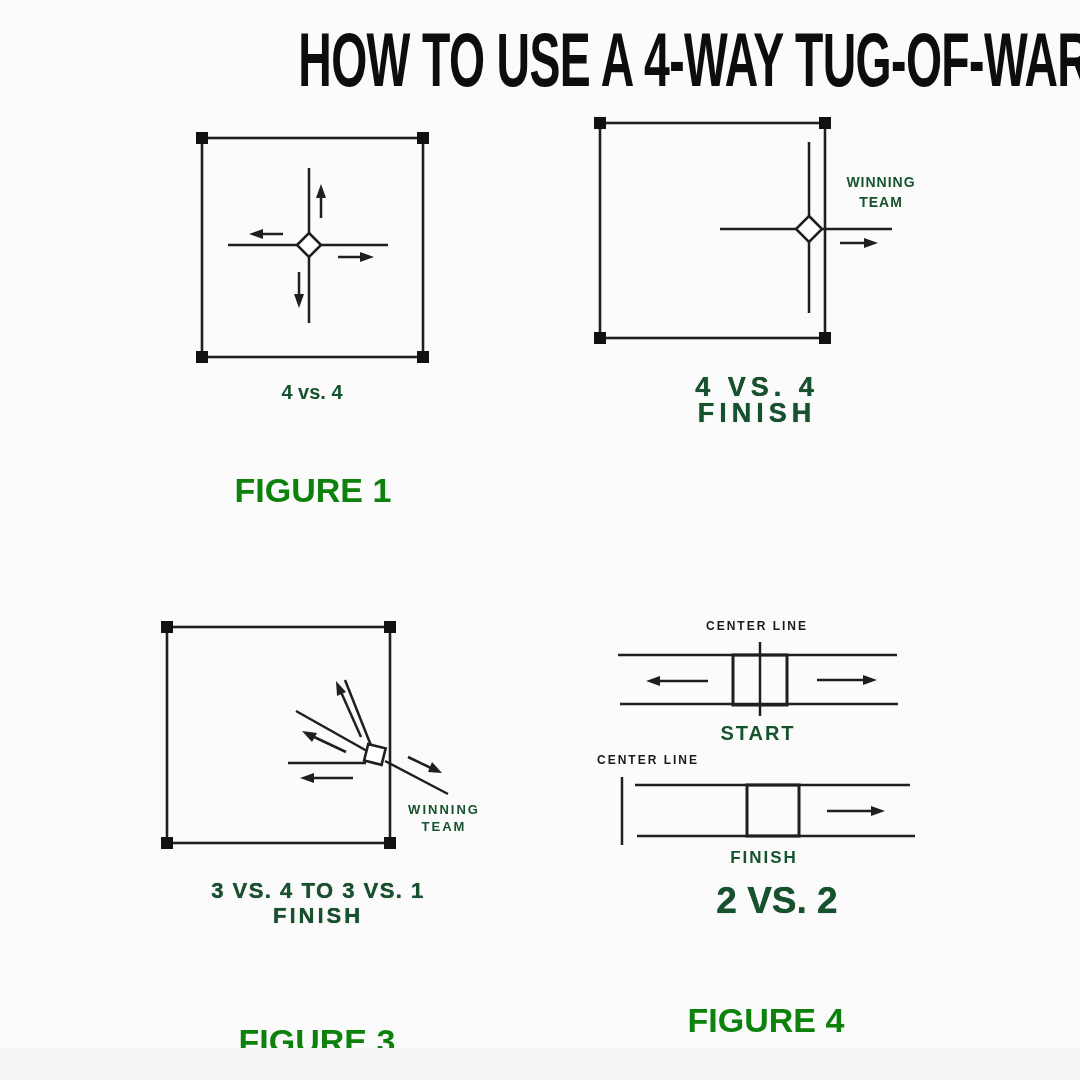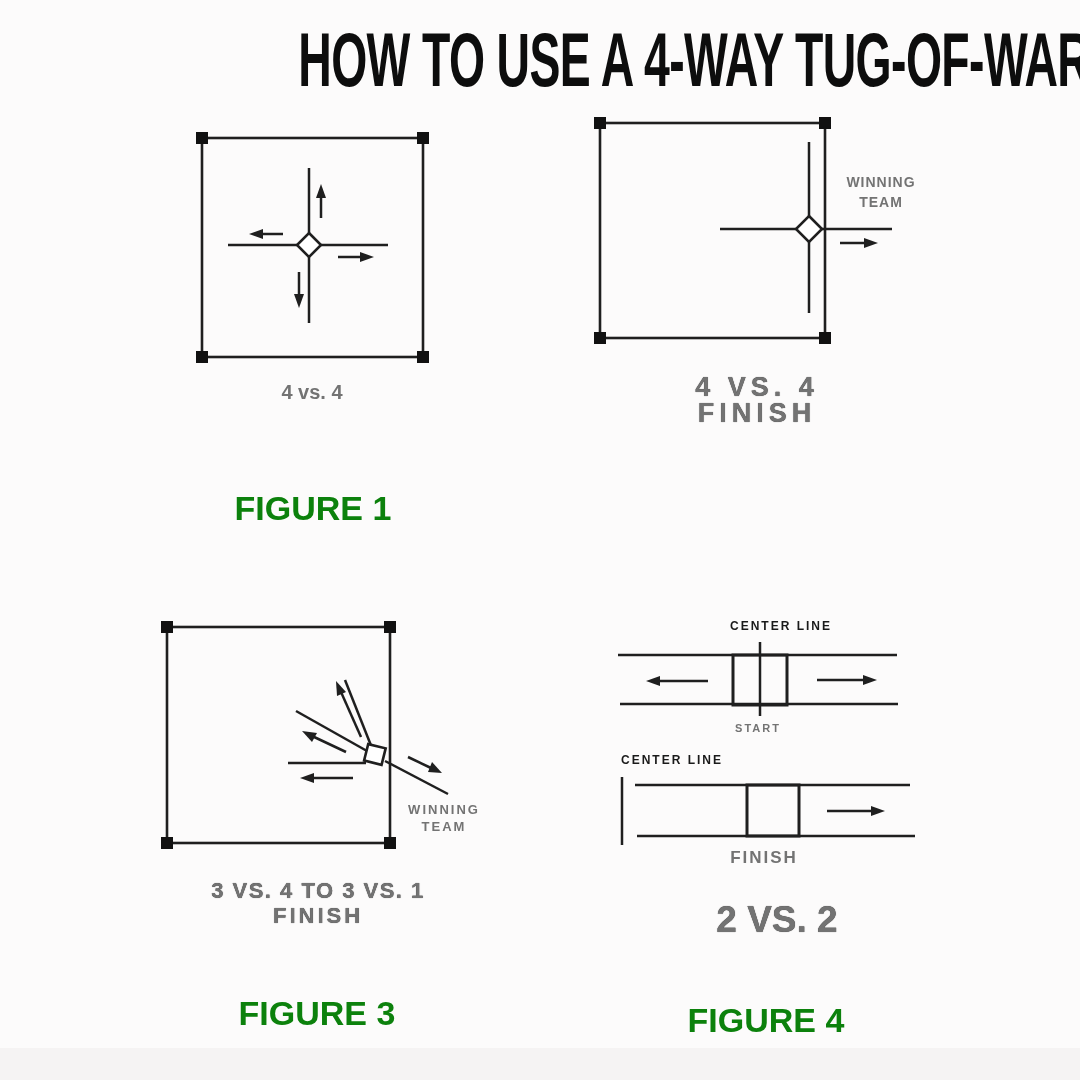--- a/index.html
+++ b/index.html
@@ -14,23 +14,23 @@
   #title-wrap{left:0;top:22px;width:1080px;text-align:center;white-space:nowrap;}
   #title{
     display:inline-block;font-size:76px;font-weight:bold;line-height:1.0;
     color:#0d0d0d;letter-spacing:-1px;
     transform:scaleX(0.61);transform-origin:50% 50%;
   }
   .fig-label{
     font-size:34px;font-weight:bold;color:#0c810c;white-space:nowrap;
     letter-spacing:0px;
   }
-  .cap{font-weight:bold;color:#737373;white-space:nowrap;}
+  .cap{font-weight:bold;color:#14532d;white-space:nowrap;}
   .heavy{text-shadow:0 0 0.7px #1a1a1a;}
-  .small-label{font-size:12px;font-weight:bold;letter-spacing:2px;white-space:nowrap;text-align:right;}
+  .small-label{font-size:12px;font-weight:bold;letter-spacing:2px;white-space:nowrap;}
   svg{position:absolute;overflow:visible;}
   .rope{stroke:#1f1f1f;stroke-width:2.5;fill:none;}
   .edge{stroke:#1f1f1f;stroke-width:2.6;fill:none;}
   .thick{stroke:#1f1f1f;stroke-width:3;fill:none;}
   .head{fill:#1f1f1f;stroke:none;}
   .marker{fill:#111;stroke:none;}
   .knot{fill:#ffffff;stroke:#1f1f1f;stroke-width:2.6;}
   #bottom-strip{left:0;top:1048px;width:1080px;height:32px;background:#f5f3f3;}
 </style>
 </head>
@@ -58,21 +58,21 @@
     <line class="rope" x1="283" y1="234" x2="261" y2="234"></line>
     <polygon class="head" points="249,234 263,229 263,239"></polygon>
 
     <line class="rope" x1="338" y1="257" x2="362" y2="257"></line>
     <polygon class="head" points="374,257 360,252 360,262"></polygon>
 
     <line class="rope" x1="299" y1="272" x2="299" y2="296"></line>
     <polygon class="head" points="299,308 294,294 304,294"></polygon>
   </svg>
   <div class="abs cap ctr" style="left:187px;top:381px;width:250px;font-size:20px;">4 vs. 4</div>
-  <div class="abs fig-label ctr" style="left:163px;top:489px;width:300px;">FIGURE 1</div>
+  <div class="abs fig-label ctr" style="left:163px;top:471px;width:300px;">FIGURE 1</div>
 
   <svg class="abs" style="left:585px;top:110px;width:350px;height:240px;" viewBox="585 110 350 240">
     <rect class="edge" x="600" y="123" width="225" height="215"></rect>
     <rect class="marker" x="594" y="117" width="12" height="12"></rect>
     <rect class="marker" x="819" y="117" width="12" height="12"></rect>
     <rect class="marker" x="594" y="332" width="12" height="12"></rect>
     <rect class="marker" x="819" y="332" width="12" height="12"></rect>
     <line class="rope" x1="809" y1="142" x2="809" y2="313"></line>
     <line class="rope" x1="720" y1="229" x2="892" y2="229"></line>
     <path class="knot" d="M809,216 L822,229 L809,242 L796,229 Z"></path>
@@ -104,41 +104,41 @@
     <polygon class="head" points="302,731 317,733 312,742"></polygon>
     <line class="rope" x1="353" y1="778" x2="312" y2="778"></line>
     <polygon class="head" points="300,778 314,773 314,783"></polygon>
     <line class="rope" x1="408" y1="757" x2="431" y2="768"></line>
     <polygon class="head" points="442,773 428,772 432,762"></polygon>
   </svg>
   <div class="abs cap ctr" style="left:369px;top:802px;width:150px;font-size:13px;letter-spacing:2px;">WINNING</div>
   <div class="abs cap ctr" style="left:369px;top:819px;width:150px;font-size:13px;letter-spacing:2px;">TEAM</div>
   <div class="abs cap heavy ctr" style="left:168px;top:878px;width:300px;font-size:22px;letter-spacing:1.5px;">3 VS. 4 TO 3 VS. 1</div>
   <div class="abs cap heavy ctr" style="left:168px;top:903px;width:300px;font-size:22px;letter-spacing:3px;">FINISH</div>
-  <div class="abs fig-label ctr" style="left:167px;top:994px;width:300px;">FIGURE 3</div>
+  <div class="abs fig-label ctr" style="left:167px;top:1022px;width:300px;">FIGURE 3</div>
 
   <svg class="abs" style="left:585px;top:615px;width:350px;height:270px;" viewBox="585 615 350 270">
 
     <line class="rope" x1="760" y1="642" x2="760" y2="716"></line>
     <line class="rope" x1="618" y1="655" x2="897" y2="655"></line>
     <line class="rope" x1="620" y1="704" x2="898" y2="704"></line>
     <rect class="thick" x="733" y="655" width="54" height="50" fill="none"></rect>
     <line class="rope" x1="708" y1="681" x2="658" y2="681"></line>
     <polygon class="head" points="646,681 660,676 660,686"></polygon>
     <line class="rope" x1="817" y1="680" x2="865" y2="680"></line>
     <polygon class="head" points="877,680 863,675 863,685"></polygon>
 
     <line class="rope" x1="622" y1="777" x2="622" y2="845"></line>
     <line class="rope" x1="635" y1="785" x2="910" y2="785"></line>
     <line class="rope" x1="637" y1="836" x2="915" y2="836"></line>
     <rect class="thick" x="747" y="785" width="52" height="51" fill="none"></rect>
     <line class="rope" x1="827" y1="811" x2="873" y2="811"></line>
     <polygon class="head" points="885,811 871,806 871,816"></polygon>
   </svg>
   <div class="abs small-label ctr" style="left:682px;top:619px;width:150px;">CENTER LINE</div>
-  <div class="abs cap ctr" style="left:683px;top:722px;width:150px;font-size:11px;letter-spacing:2px;">START</div>
+  <div class="abs cap ctr" style="left:683px;top:722px;width:150px;font-size:20px;letter-spacing:2px;">START</div>
   <div class="abs small-label ctr" style="left:573px;top:753px;width:150px;">CENTER LINE</div>
   <div class="abs cap ctr" style="left:689px;top:848px;width:150px;font-size:17px;letter-spacing:2px;">FINISH</div>
-  <div class="abs cap heavy ctr" style="left:677px;top:899px;width:200px;font-size:37px;letter-spacing:0px;">2 VS. 2</div>
+  <div class="abs cap heavy ctr" style="left:677px;top:880px;width:200px;font-size:37px;letter-spacing:0px;">2 VS. 2</div>
   <div class="abs fig-label ctr" style="left:616px;top:1001px;width:300px;">FIGURE 4</div>
 
   <div class="abs" id="bottom-strip"></div>
 </div>
 
 </body></html>

